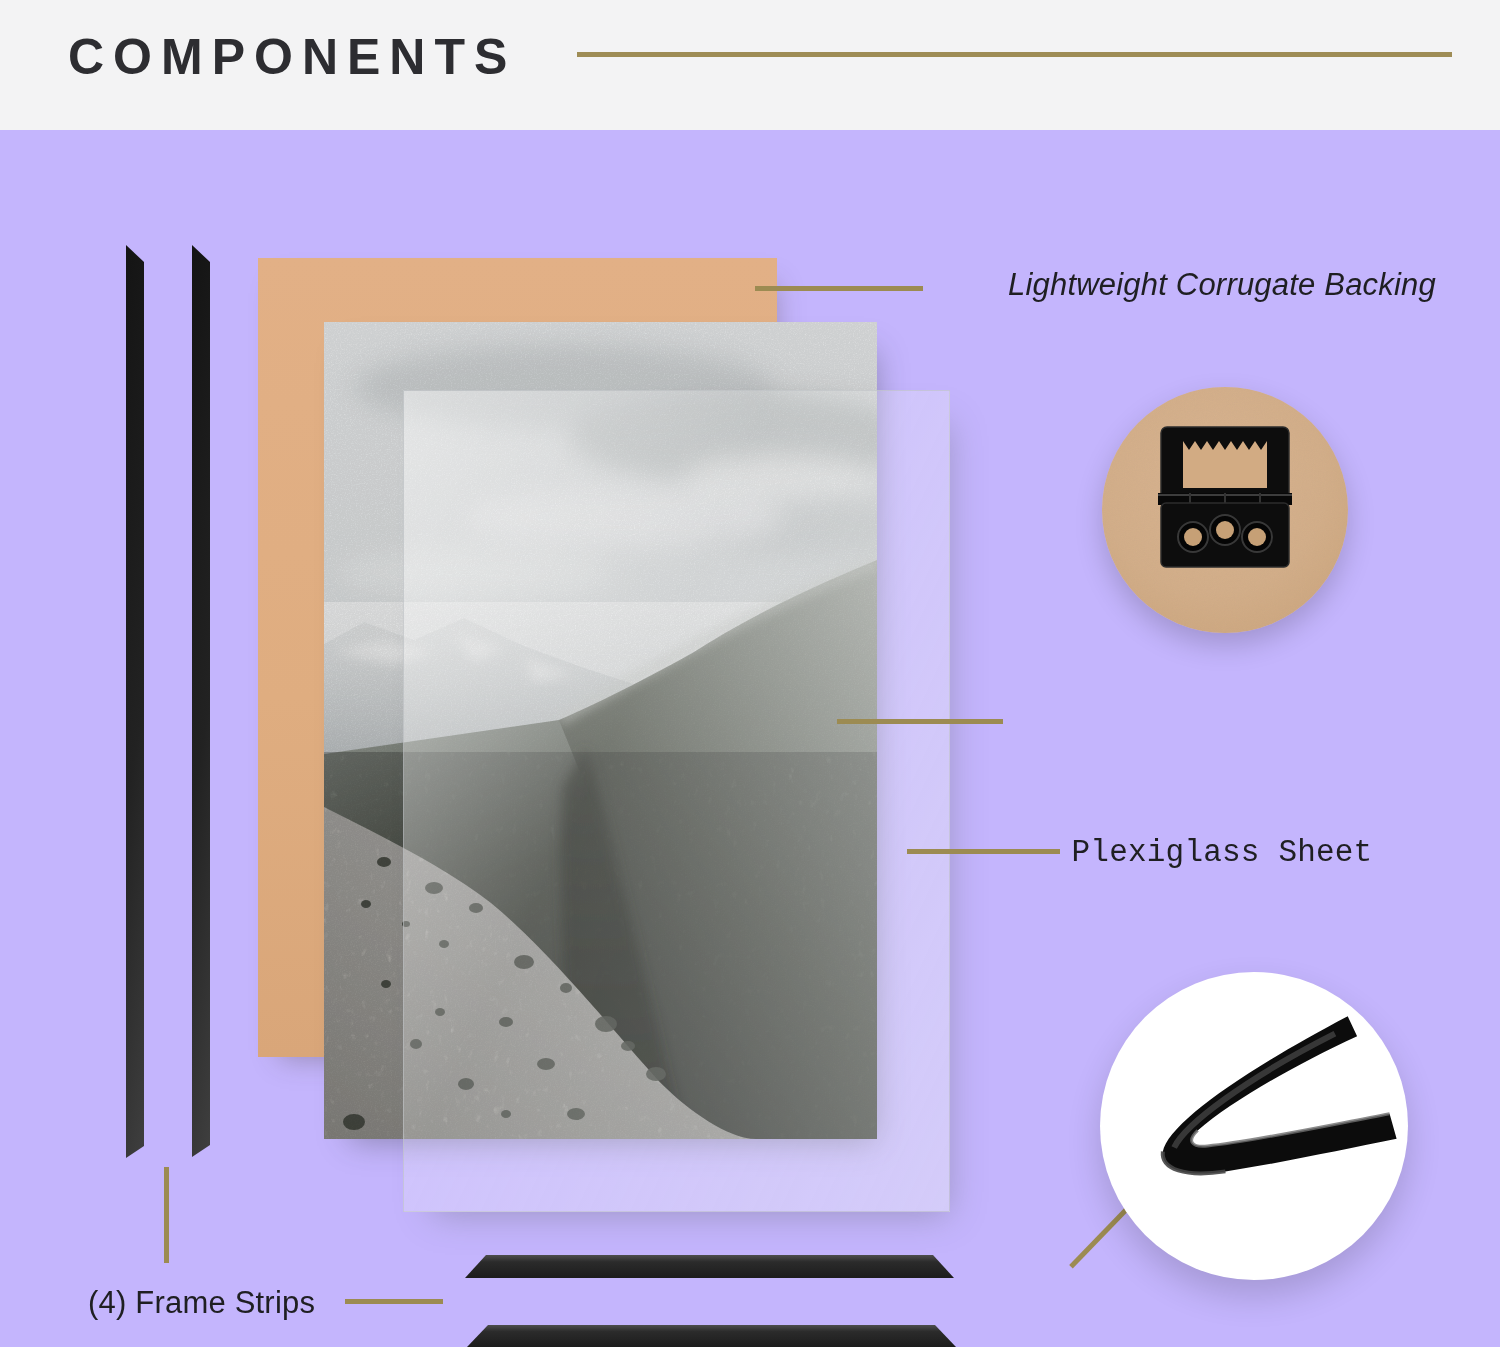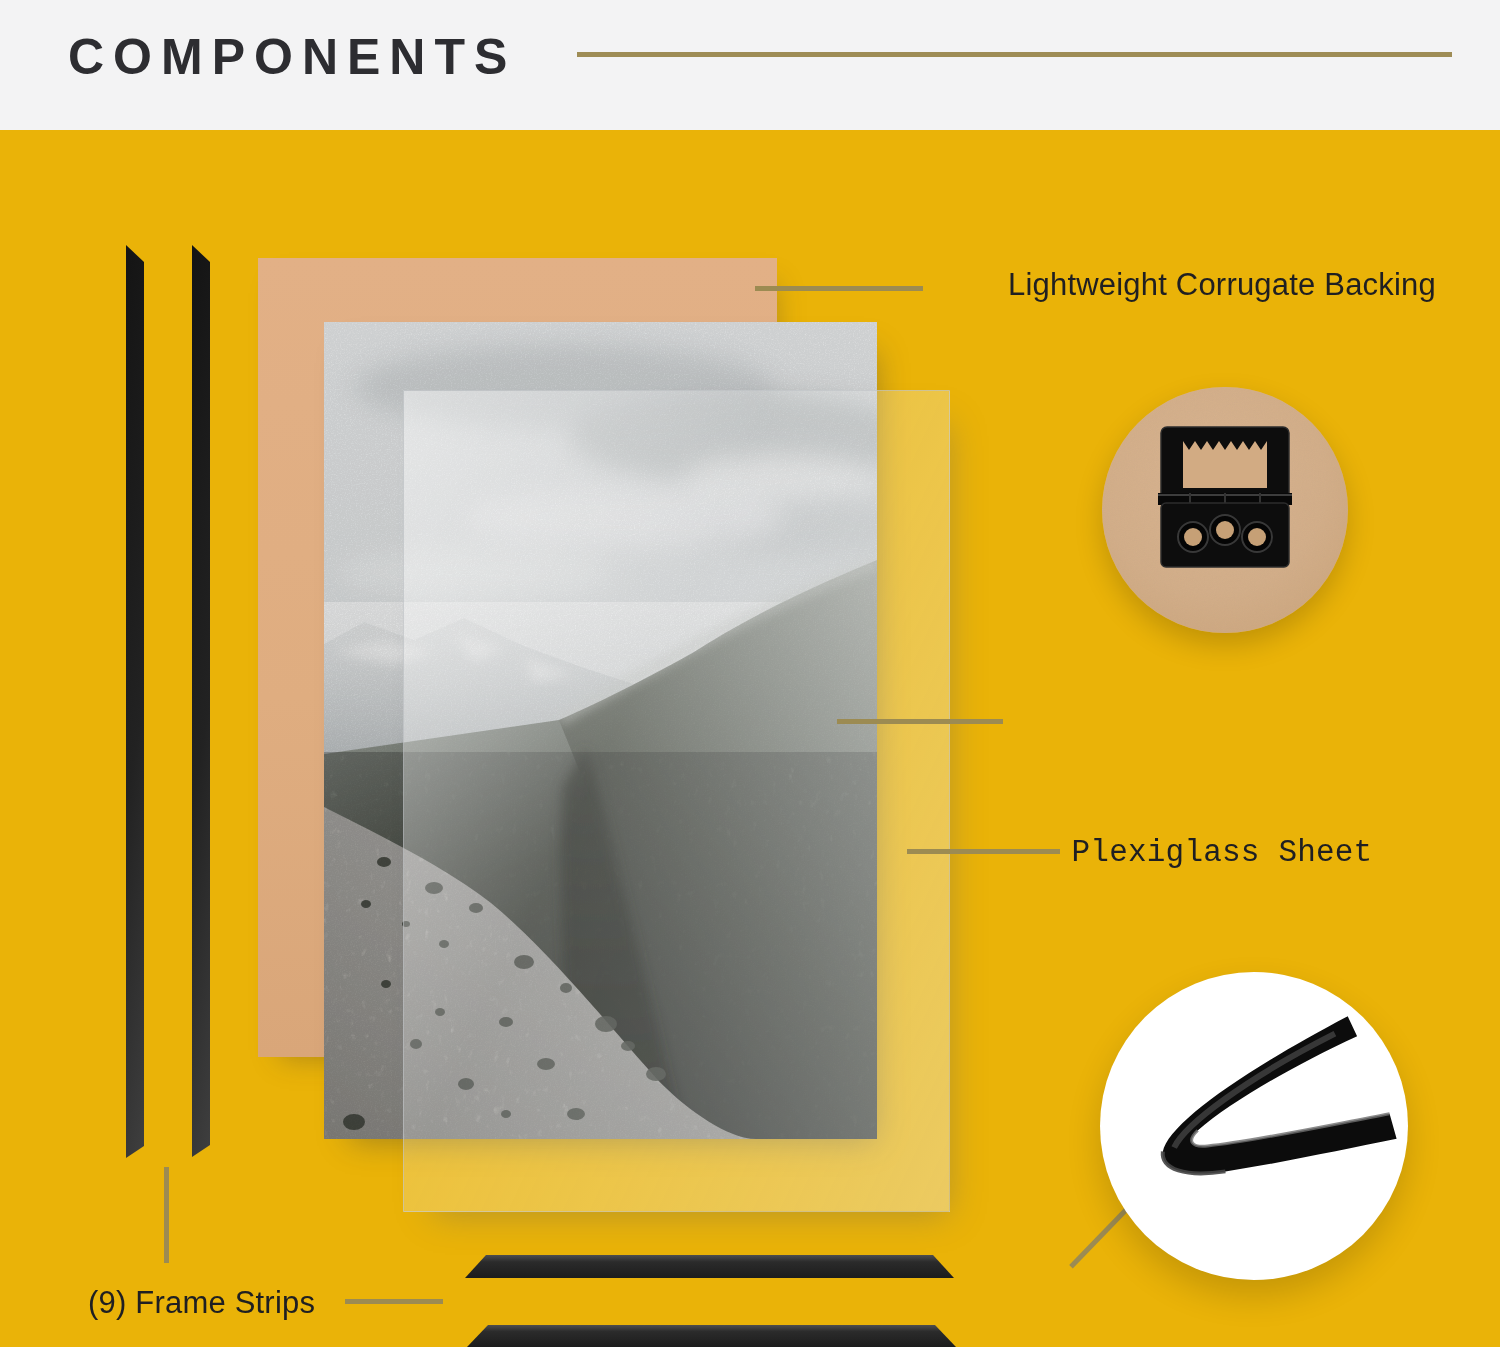--- a/index.html
+++ b/index.html
@@ -1,17 +1,17 @@
 <!DOCTYPE html>
 <html><head>
 <meta charset="utf-8">
 <style>
   html,body{margin:0;padding:0;background:#ffffff;}
   .canvas{
-    position:relative;width:1500px;height:1347px;background:#eab308;overflow:hidden;
+    position:relative;width:1500px;height:1347px;background:#c4b5fd;overflow:hidden;
     font-family:"Liberation Sans", sans-serif;color:#1f1f22;
   }
   
   .header-band{position:absolute;left:0;top:0;width:1500px;height:130px;background:#f3f3f4;}
   .page-title{
     position:absolute;left:68px;top:28px;margin:0;
     font-size:50px;font-weight:bold;letter-spacing:9px;color:#2d2d31;
   }
   .header-rule{position:absolute;left:577px;top:52px;width:875px;height:5px;background:#9e8c55;}
   
@@ -20,21 +20,21 @@
   .gl-v{width:5px;}
   .gl-backing{left:755px;top:286px;width:168px;}
   .gl-art{left:837px;top:719px;width:166px;}
   .gl-plexi{left:907px;top:849px;width:153px;}
   .gl-strips-v{left:164px;top:1167px;height:96px;}
   .gl-strips-h{left:345px;top:1299px;width:98px;}
   .gl-diag{left:1070px;top:1263px;width:110px;height:5px;transform-origin:2px 2px;transform:rotate(-46deg);}
   
   .label{position:absolute;font-size:31px;line-height:37px;color:#1f1f22;letter-spacing:.2px;}
   .label.centered{width:550px;text-align:center;}
-  .label-backing{left:947px;top:266px;}
+  .label-backing{left:947px;top:266px;font-style:italic;}
   .label-art{left:947px;top:703px;}
   .label-plexi{left:947px;top:834px;font-family:Liberation Mono, monospace;}
   .label-strips{left:88px;top:1284px;}
   
   .vstrip{
     position:absolute;width:18px;background:linear-gradient(100deg,#141414 0%,#222222 55%,#3f3f3f 100%);
     clip-path:polygon(0 0,100% 17px,100% calc(100% - 12px),0 100%);
   }
   .vstrip-1{left:126px;top:245px;height:913px;}
   .vstrip-2{left:192px;top:245px;height:912px;}
@@ -201,21 +201,21 @@
   <div class="gold-line gl-h gl-art"></div>
   <div class="gold-line gl-h gl-plexi"></div>
   <div class="gold-line gl-v gl-strips-v"></div>
   <div class="gold-line gl-h gl-strips-h"></div>
   <div class="gold-line gl-diag"></div>
 
   <div class="label centered label-backing">
     <span>Lightweight Corrugate Backing</span><br>
   </div>
   <div class="label centered label-plexi">Plexiglass Sheet</div>
-  <div class="label label-strips">(9) Frame Strips</div>
+  <div class="label label-strips">(4) Frame Strips</div>
 
   <div class="inset inset-hanger">
     <svg width="246" height="246" viewBox="0 0 246 246" xmlns="http://www.w3.org/2000/svg">
       <defs>
         <filter id="kraftNoise" x="0" y="0" width="100%" height="100%">
           <feTurbulence type="fractalNoise" baseFrequency="0.9" numOctaves="2" stitchTiles="stitch"></feTurbulence>
           <feColorMatrix type="matrix" values="0 0 0 0 .45  0 0 0 0 .33  0 0 0 0 .22  .5 .5 .5 0 0"></feColorMatrix>
         </filter>
         <clipPath id="circClip">
             <circle cx="123" cy="123" r="123"></circle>

